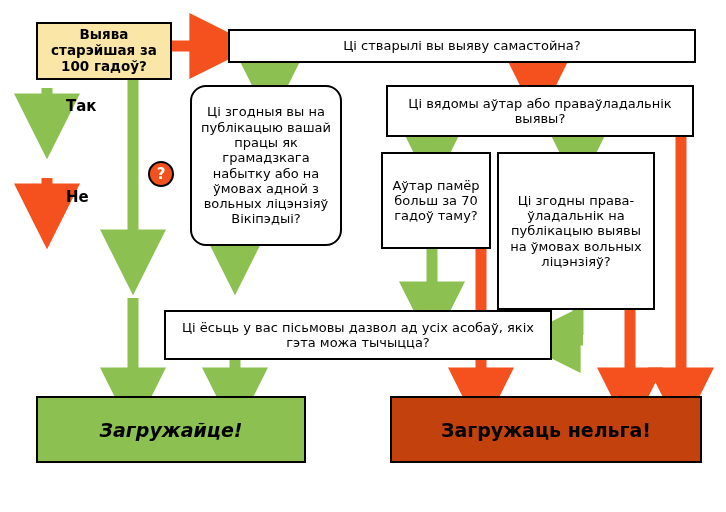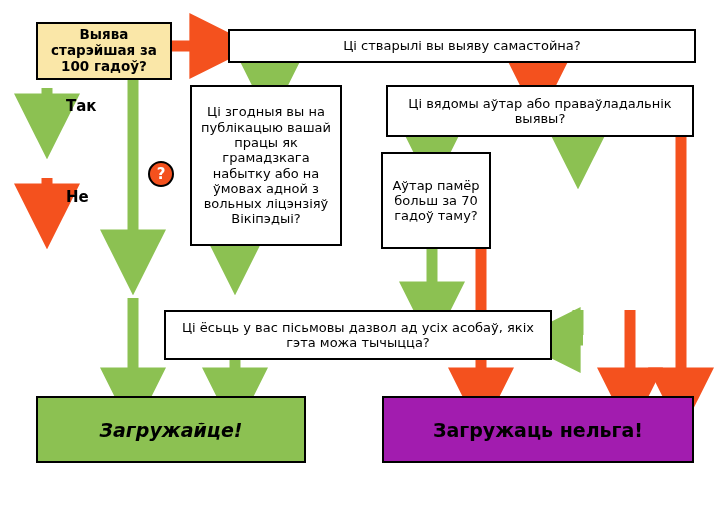--- a/index.html
+++ b/index.html
@@ -40,21 +40,21 @@
     box-sizing: border-box;
     border: 2px solid #000000;
     display: flex;
     align-items: center;
     justify-content: center;
     font-weight: bold;
     font-size: 19px;
     color: #000000;
   }
   .terminal-yes { background: #8cc152; font-style: italic; }
-  .terminal-no  { background: #a21caf; }
+  .terminal-no  { background: #c2410c; margin-left: 8px; }
 
   .legend-label {
     position: absolute;
     font-weight: bold;
     font-size: 15px;
     color: #000000;
   }
 
   svg.arrows {
     position: absolute;
@@ -129,32 +129,35 @@
   </svg>
 
   <div class="node start-node" style="left:36px; top:22px; width:136px; height:58px;justify-content:flex-end;">
     <span>Выява старэйшая за 100 гадоў?</span>
   </div>
 
   <div class="node" style="left:228px; top:29px; width:468px; height:34px;">
     <span>Ці стварылі вы выяву самастойна?</span>
   </div>
 
-  <div class="node" style="left:190px; top:85px; width:152px; height:161px;">
+  <div class="node" style="left:190px; top:85px; width:152px; height:161px;border-radius:16px;">
     <span>Ці згодныя вы на публікацыю вашай працы як грамадзкага набытку або на ўмовах адной з вольных ліцэнзіяў Вікіпэдыі?</span>
   </div>
 
   <div class="node" style="left:386px; top:85px; width:308px; height:52px;text-align:center;">
     <span>Ці вядомы аўтар або праваўладальнік выявы?</span>
   </div>
 
   <div class="node" style="left:381px; top:152px; width:110px; height:97px;">
     <span>Аўтар памёр больш за 70 гадоў таму?</span>
   </div>
 
+  <div class="node" style="left:497px; top:152px; width:158px; height:158px;">
+    <span>Ці згодны права-ўладальнік на публікацыю выявы на ўмовах вольных ліцэнзіяў?</span>
+  </div>
 
 
   <div class="node" style="left:164px; top:310px; width:388px; height:50px;">
     <span>Ці ёсьць у вас пісьмовы дазвол ад усіх асобаў, якіх гэта можа тычыцца?</span>
   </div>
 
   <div class="terminal terminal-yes" style="left:36px; top:396px; width:270px; height:67px;">
     <span>Загружайце!</span>
   </div>
 

